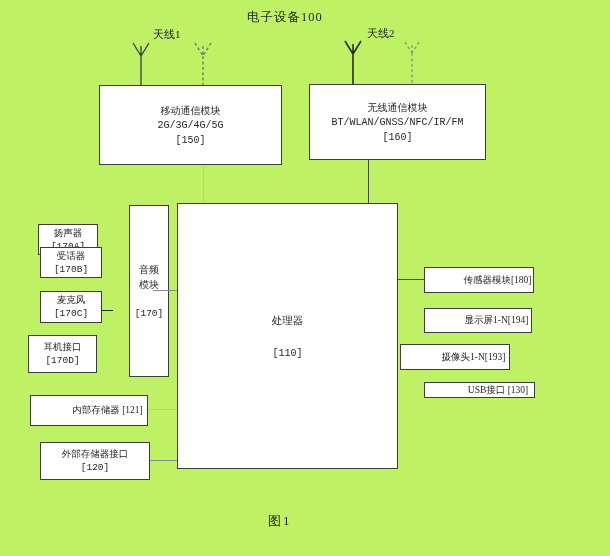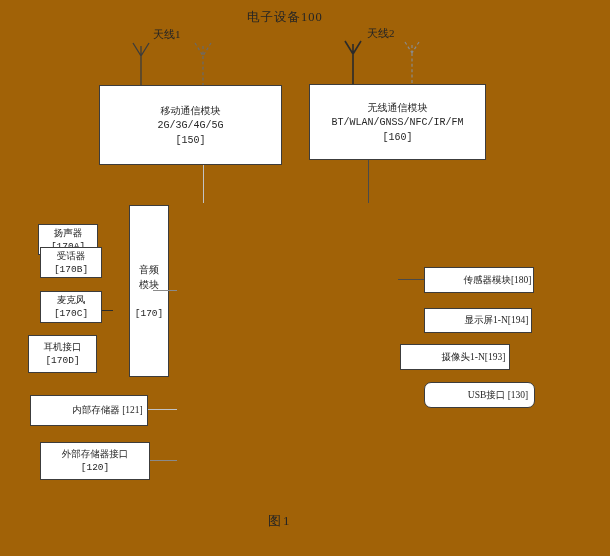--- a/index.html
+++ b/index.html
@@ -1,19 +1,19 @@
 <!DOCTYPE html>
 <html><head>
 <meta charset="utf-8">
 <style>
   html,body{margin:0;padding:0;background:#ffffff;}
   .canvas{
     position:relative;
     width:610px;height:556px;
-    background:#a16207;
+    background:#bef264;
     font-family:"Liberation Serif","DejaVu Serif",serif;
     color:#252525;
     overflow:hidden;
   }
   .box{
     position:absolute;
     border:1px solid #3c3c3c;
     box-sizing:border-box;
     display:flex;
     flex-direction:column;
@@ -71,20 +71,24 @@
     <span class="code">2G/3G/4G/5G</span>
     <span class="code">[150]</span>
   </div>
 
   <div class="box fs10" style="left:293px;top:84px;width:177px;height:76px;">
     <span>无线通信模块</span>
     <span class="code">BT/WLAN/GNSS/NFC/IR/FM</span>
     <span class="code">[160]</span>
   </div>
 
+  <div class="box" style="left:177px;top:203px;width:221px;height:266px;font-size:10.5px;gap:20px;">
+    <span>处理器</span>
+    <span class="code" style="font-size:10px;">[110]</span>
+  </div>
 
   <div class="box fs10" style="left:113px;top:205px;width:40px;height:172px;">
     <span>音频</span>
     <span>模块</span>
     <span class="code" style="margin-top:14px;font-size:9.5px;">[170]</span>
   </div>
 
   <div class="box fs95" style="left:38px;top:203px;width:60px;height:31px;margin-top:21px;">
     <span>扬声器</span>
     <span class="code">[170A]</span>
@@ -112,21 +116,21 @@
 
   <div class="box single" style="left:424px;top:267px;width:110px;height:26px;">
     <span>传感器模块[180]</span>
   </div>
   <div class="box single" style="left:424px;top:308px;width:108px;height:25px;">
     <span>显示屏1-N[194]</span>
   </div>
   <div class="box single" style="left:400px;top:344px;width:110px;height:26px;align-items:center;">
     <span>摄像头1-N[193]</span>
   </div>
-  <div class="box single" style="left:424px;top:382px;width:111px;height:26px;border-radius:7px;">
+  <div class="box single" style="left:424px;top:382px;width:111px;height:16px;">
     <span>USB接口 [130]</span>
   </div>
 
   <div class="vline faint" style="left:203px;top:165px;width:1px;height:38px;"></div>
   <div class="vline" style="left:368px;top:160px;width:1px;height:43px;background:#4a4a4a;"></div>
   <div class="hline" style="left:102px;top:310px;width:11px;height:1px;background:#2b2b2b;"></div>
   <div class="hline" style="left:153px;top:290px;width:24px;height:1px;background:#8a8a8a;"></div>
   <div class="hline" style="left:398px;top:279px;width:26px;height:1px;background:#4a4a4a;"></div>
   <div class="hline faint" style="left:148px;top:409px;width:29px;height:1px;"></div>
   <div class="hline" style="left:150px;top:460px;width:27px;height:1px;background:#8a8a8a;"></div>

